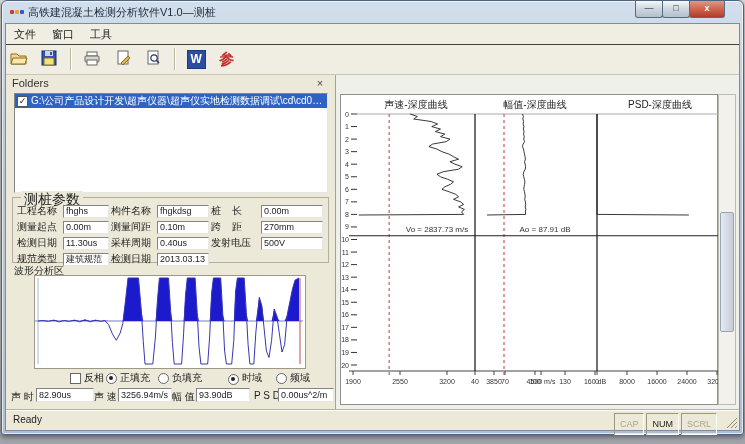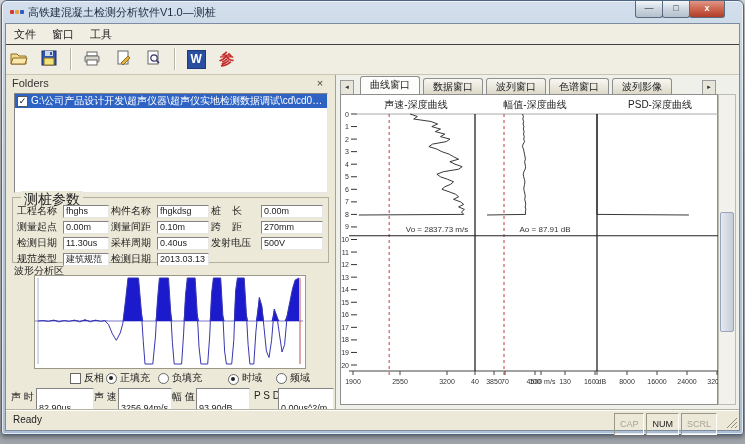--- a/index.html
+++ b/index.html
@@ -60,21 +60,21 @@
   
   .ctrlrow{position:absolute;left:0;top:296px;height:14px;width:100%;font-size:10px;color:#222;}
   .ctrl{position:absolute;display:flex;align-items:center;gap:3px;white-space:nowrap;}
   .chk{width:9px;height:9px;border:1px solid #666;background:#fff;flex:none;}
   .rad{width:9px;height:9px;border:1px solid #666;border-radius:50%;background:#fff;flex:none;position:relative;}
   .rad.on::after{content:"";position:absolute;left:2px;top:2px;width:4px;height:4px;border-radius:50%;background:#222;}
   
   .readrow{position:absolute;left:0;top:313px;height:15px;width:100%;}
   .rlabel{position:absolute;font-size:10px;color:#222;white-space:pre;top:2px;}
   .rfield{position:absolute;height:12px;background:#fff;border:1px solid;border-color:#848484 #e6e6e6 #e6e6e6 #848484;
-       font-size:9px;color:#222;padding:13px 2px;line-height:12px;}
+       font-size:9px;color:#222;padding:0 2px;line-height:12px;}
   .clipped{position:absolute;left:8px;top:332px;height:5px;overflow:hidden;font-size:9px;color:#555;}
   
   .chartpane{position:absolute;left:330px;right:0;top:0;bottom:0;background:#f0f0ea;}
   .tabstrip{position:absolute;left:0;right:0;top:2px;height:17px;}
   .tab-arrow{position:absolute;top:3px;width:12px;height:13px;border:1px solid #9a9a9a;background:#e8e6da;
        font-size:6px;color:#333;text-align:center;line-height:12px;}
   .tabs{position:absolute;left:24px;top:0;height:17px;display:flex;align-items:flex-end;}
   .tab{height:14px;padding:1px 9px 0 9px;font-size:10px;color:#222;background:linear-gradient(#f8f7f2,#ddd9c9);
        border:1px solid #8f8f8f;border-bottom:none;border-radius:3px 3px 0 0;margin-right:3px;line-height:13px;}
   .tab.active{height:16px;background:#fdfdfb;}
@@ -226,31 +226,20 @@
             <span class="rfield" style="left: 112px; width: 48px;">3256.94m/s</span>
             <span class="rlabel" style="left: 166px; text-align: center;">幅 值</span>
             <span class="rfield" style="left: 190px; width: 48px;">93.90dB</span>
             <span class="rlabel" style="left: 248px;">P S D</span>
             <span class="rfield" style="left: 272px; width: 50px;">0.00us^2/m</span>
           </div>
         <div class="clipped">48.1.44</div>
       </div>
 
       <div class="chartpane">
-        <div class="tabstrip">
-          <span class="tab-arrow" style="left:4px;">◄</span>
-          <div class="tabs" id="tabs">
-              <div class="tab active">曲线窗口</div>
-              <div class="tab">数据窗口</div>
-              <div class="tab">波列窗口</div>
-              <div class="tab">色谱窗口</div>
-              <div class="tab">波列影像</div>
-            </div>
-          <span class="tab-arrow" style="right:23px;">►</span>
-        </div>
         <div class="chartbox">
           <svg id="chartsvg" width="382" height="300" viewBox="0 0 382 300" style="position:absolute;left:0;top:2px;">
               <line x1="16" y1="17" x2="379" y2="17" stroke="#aaa" stroke-width="1"></line>
               <line x1="10" y1="17" x2="16" y2="17" stroke="#333" stroke-width="1"></line>
               <text x="8" y="19.5" font-size="7" fill="#333" text-anchor="end" font-family="Liberation Sans, DejaVu Sans, sans-serif">0</text>
               <line x1="10" y1="29.55" x2="16" y2="29.55" stroke="#333" stroke-width="1"></line>
               <text x="8" y="32.05" font-size="7" fill="#333" text-anchor="end" font-family="Liberation Sans, DejaVu Sans, sans-serif">1</text>
               <line x1="10" y1="42.1" x2="16" y2="42.1" stroke="#333" stroke-width="1"></line>
               <text x="8" y="44.6" font-size="7" fill="#333" text-anchor="end" font-family="Liberation Sans, DejaVu Sans, sans-serif">2</text>
               <line x1="10" y1="54.650000000000006" x2="16" y2="54.650000000000006" stroke="#333" stroke-width="1"></line>

